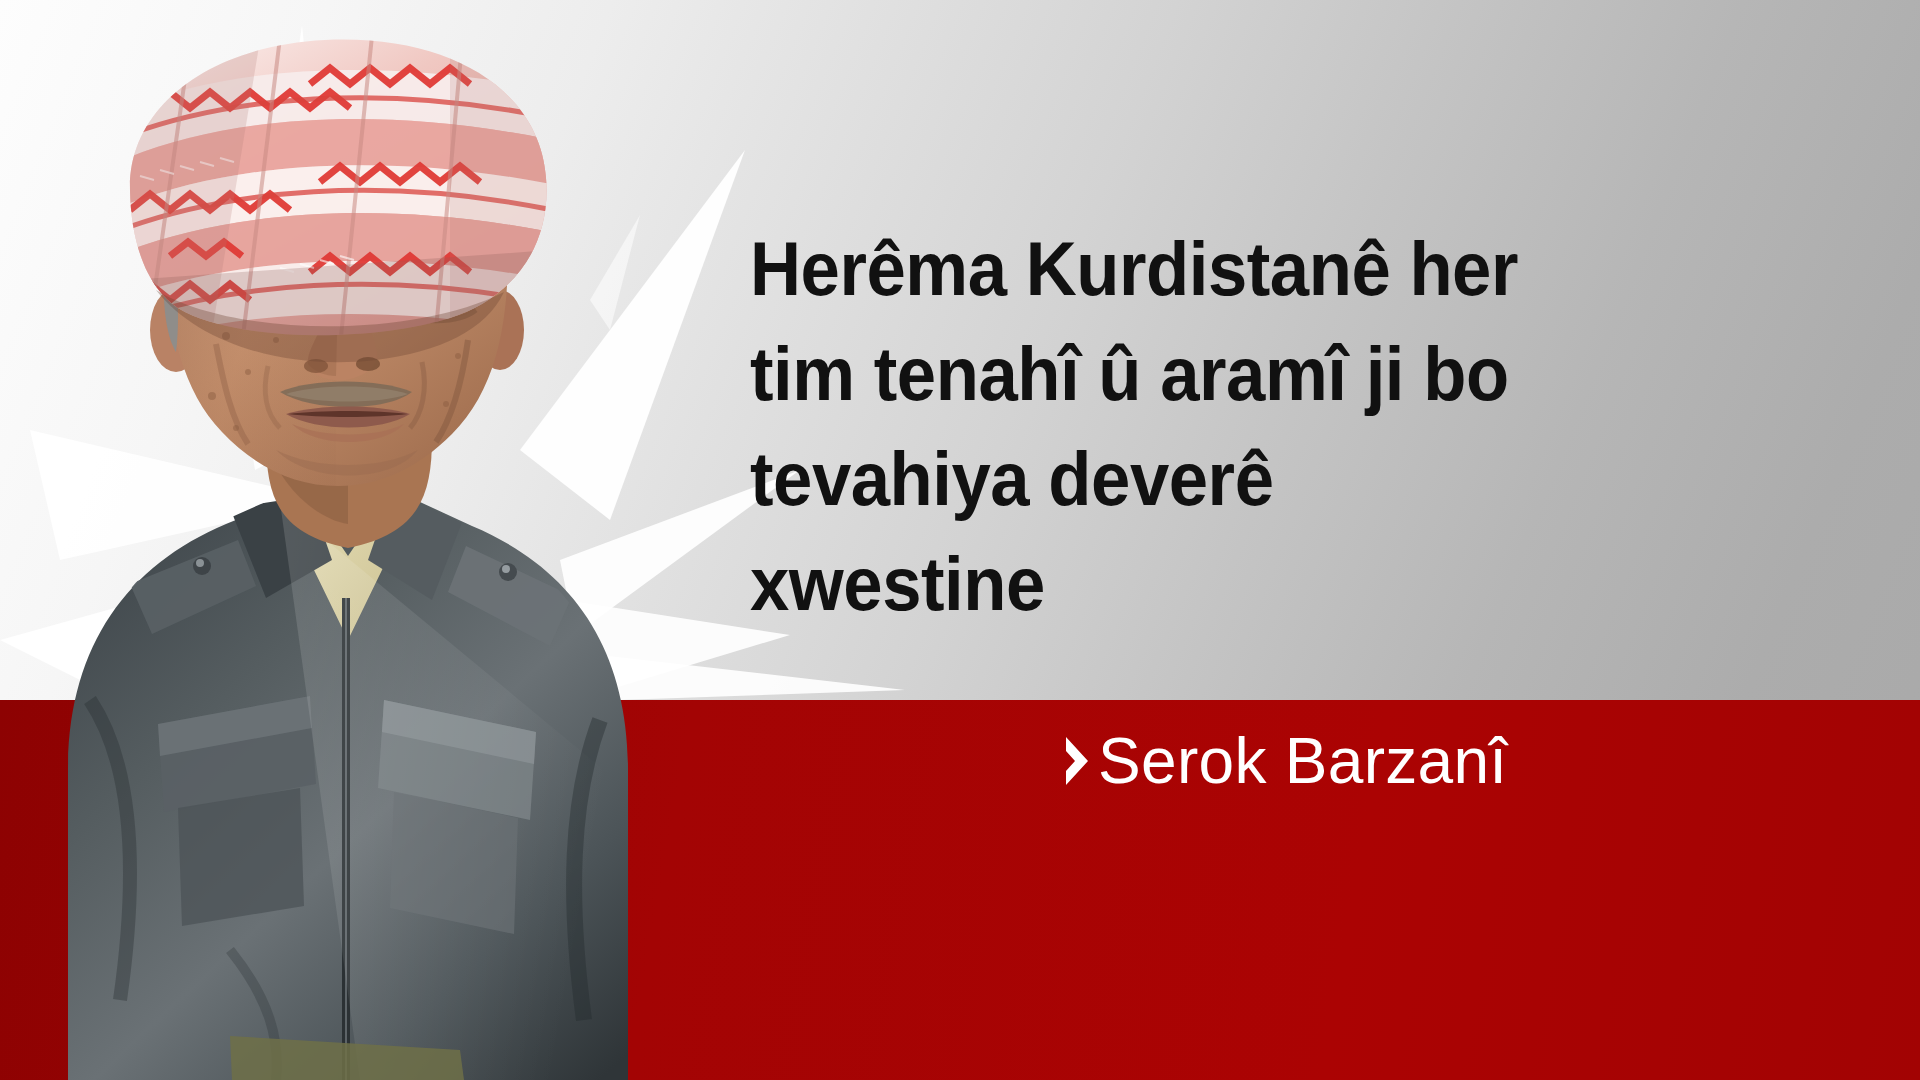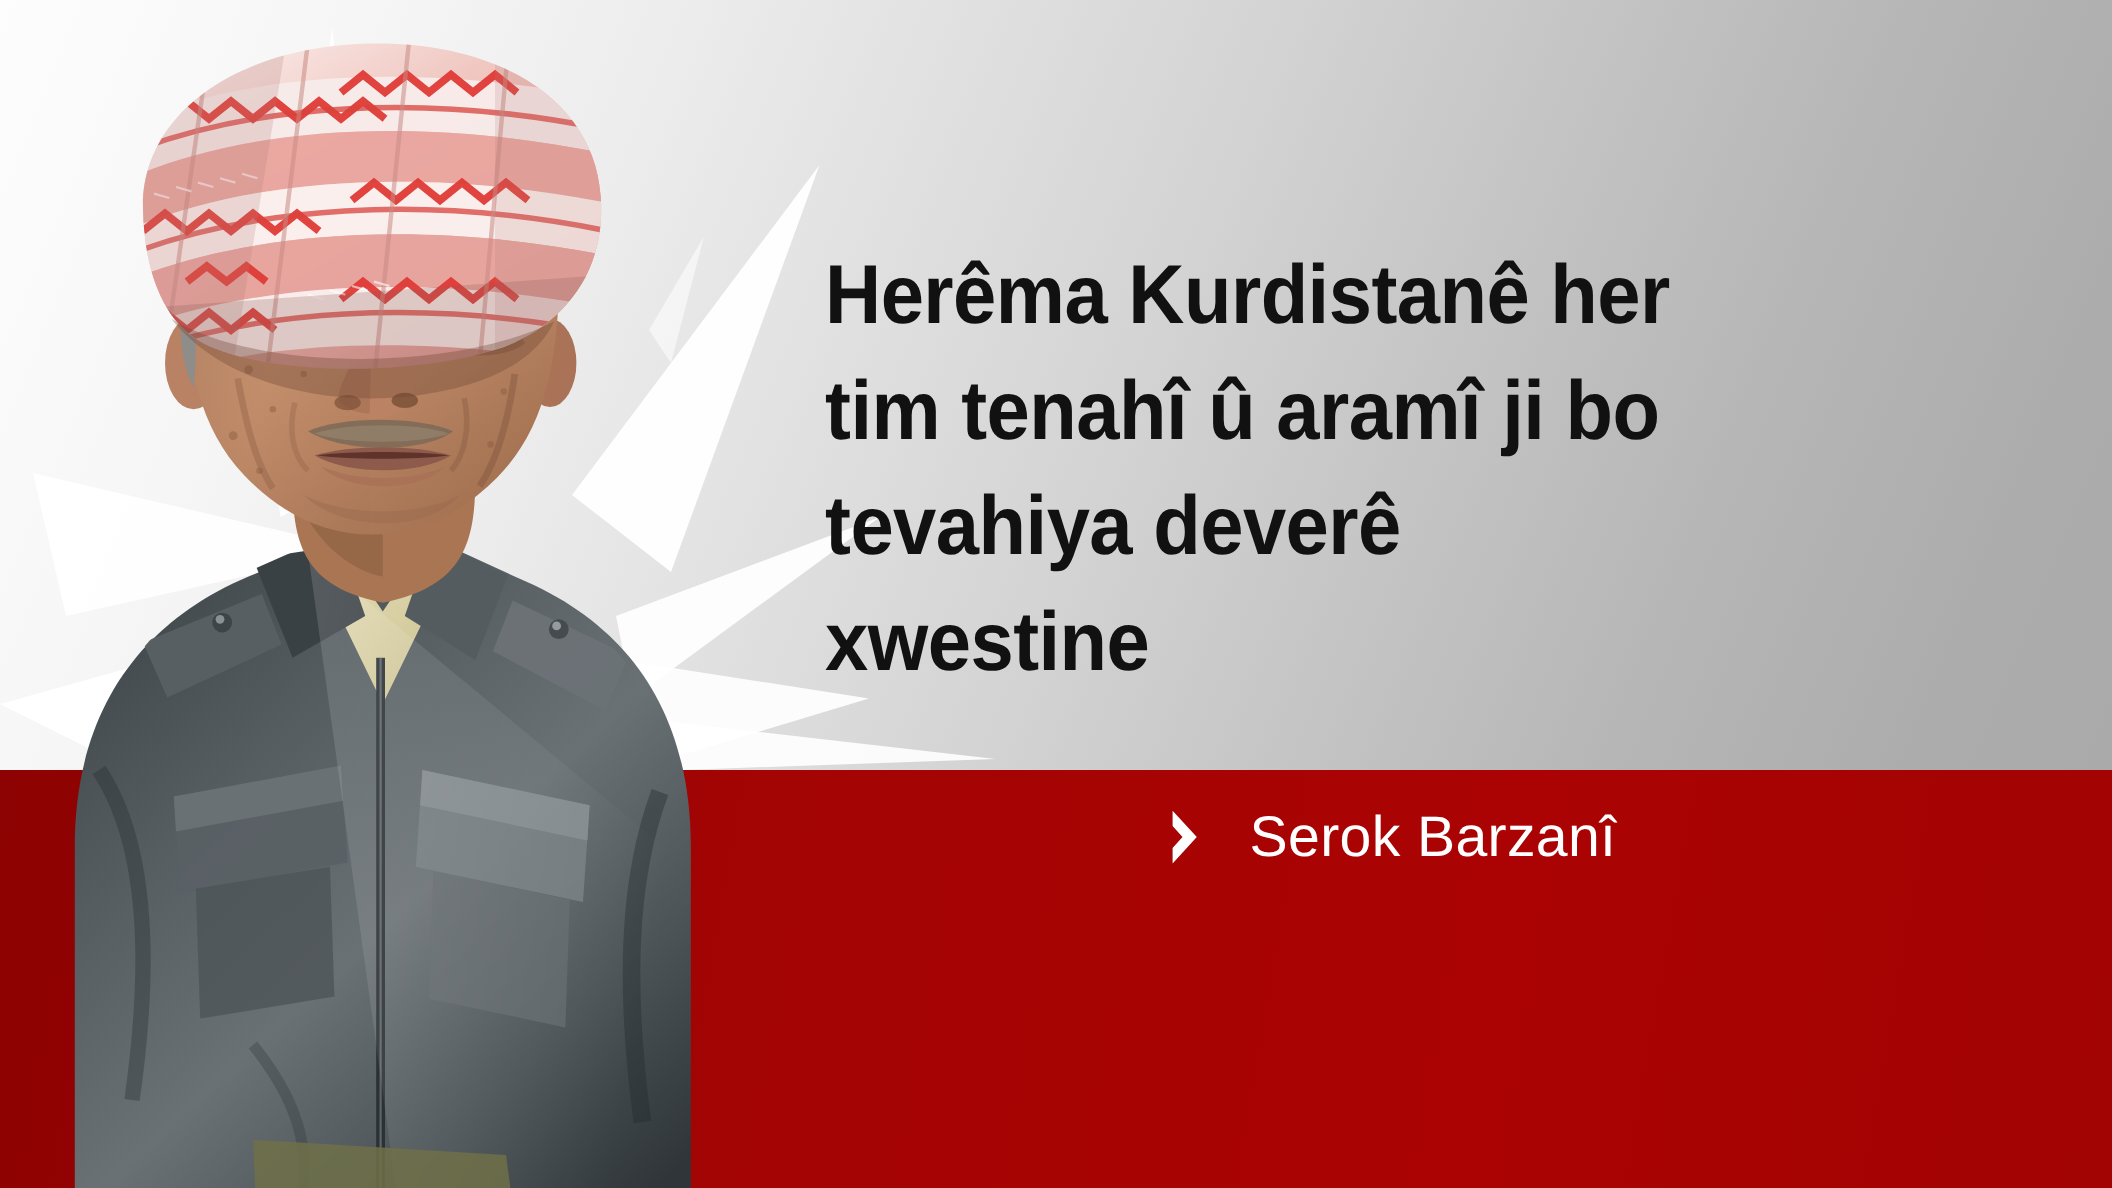--- a/index.html
+++ b/index.html
@@ -97,26 +97,25 @@
   }
   .chevron-icon {
     width: 30px;
     height: 52px;
     display: block;
     flex: 0 0 auto;
   }
   .attribution-name {
     font-family: "Liberation Sans", sans-serif;
     font-weight: 400;
-    font-size: 52px;
+    font-size: 64px;
     line-height: 52px;
     color: #ffffff;
     letter-spacing: 0.3px;
     white-space: nowrap;
-    margin-left: 38px;
   }
 </style>
 </head>
 <body>
 
 <div class="stage">
 
   <div class="bg-gradient"></div>
 
   <svg class="starburst" viewBox="0 0 1920 1080" preserveAspectRatio="none">

